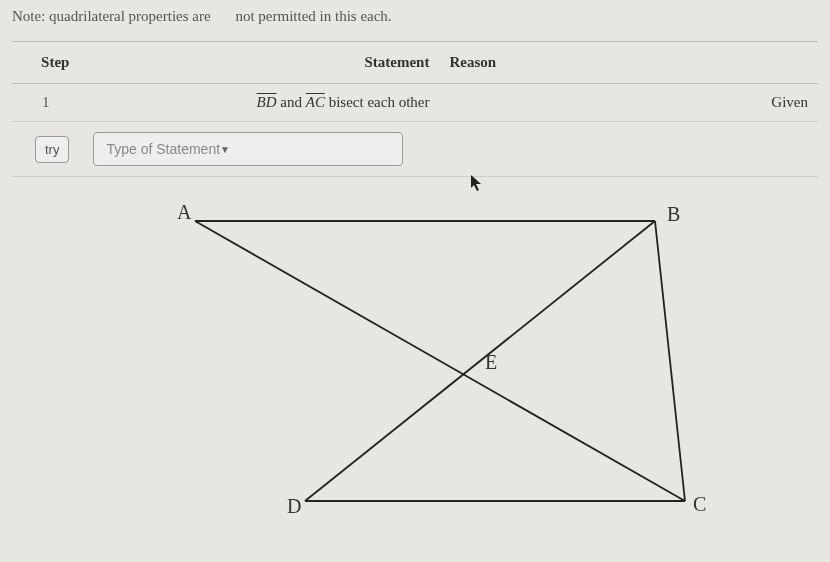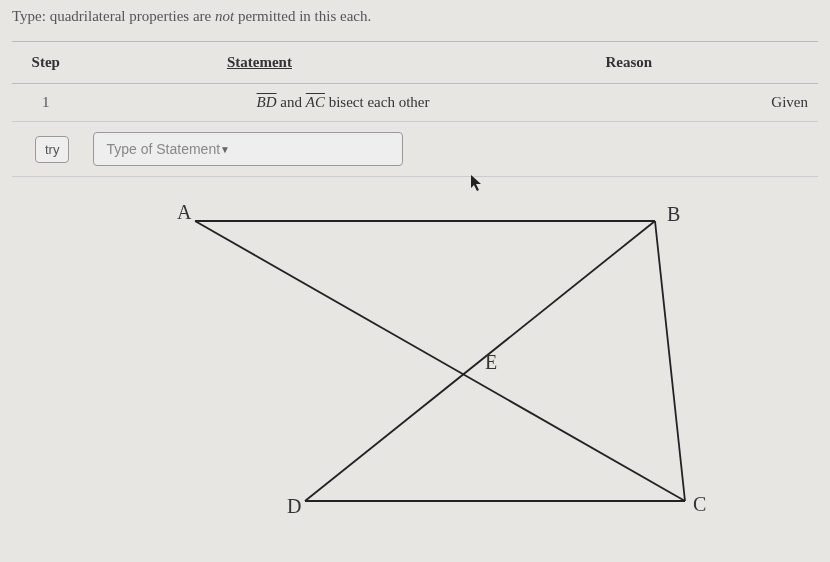--- a/index.html
+++ b/index.html
@@ -15,39 +15,39 @@
       color: #333;
       padding: 8px 12px;
       position: relative;
     }
     .note {
       font-size: 15px;
       color: #555;
       margin-bottom: 16px;
     }
     .note .italic {
-      font-style: italic;
+      margin-left: 21px;
     }
     table {
       border-collapse: collapse;
       width: 100%;
       background: transparent;
     }
     thead th {
-      text-align: center;
+      text-align: right;
       font-weight: bold;
       font-size: 15px;
       padding: 12px 10px;
       border-top: 1px solid #bbb;
       border-bottom: 1px solid #bbb;
       color: #333;
     }
     thead th.step-col { width: 60px; }
-    thead th.stmt-col { width: 360px; text-decoration: underline; }
-    thead th.reason-col { text-align: center; }
+    thead th.stmt-col { width: 360px; }
+    thead th.reason-col { text-align: left; }
     tbody td {
       padding: 10px 10px;
       border-bottom: 1px solid #ccc;
       font-size: 15px;
       vertical-align: middle;
     }
     td.step-cell { text-align: center; color: #555; }
     td.stmt-cell { text-align: right; color: #333; }
     td.reason-cell { text-align: right; }
     .overline {
@@ -99,21 +99,21 @@
       text-align: center;
       margin-top: 14px;
     }
     svg .line { stroke: #222; stroke-width: 1.8; fill: none; }
     svg .lbl { font-family: 'Times New Roman', serif; font-size: 20px; fill: #333; }
   </style>
 </head>
 <body>
 
 <div class="note">
-  <span>Type: quadrilateral properties are </span><span class="italic">not</span><span> permitted in this each.</span>
+  <span>Note: quadrilateral properties are </span><span class="italic">not</span><span> permitted in this each.</span>
 </div>
 
 <table>
   <thead>
     <tr>
       <th class="step-col">Step</th>
       <th class="stmt-col">Statement</th>
       <th class="reason-col">Reason</th>
     </tr>
   </thead>

